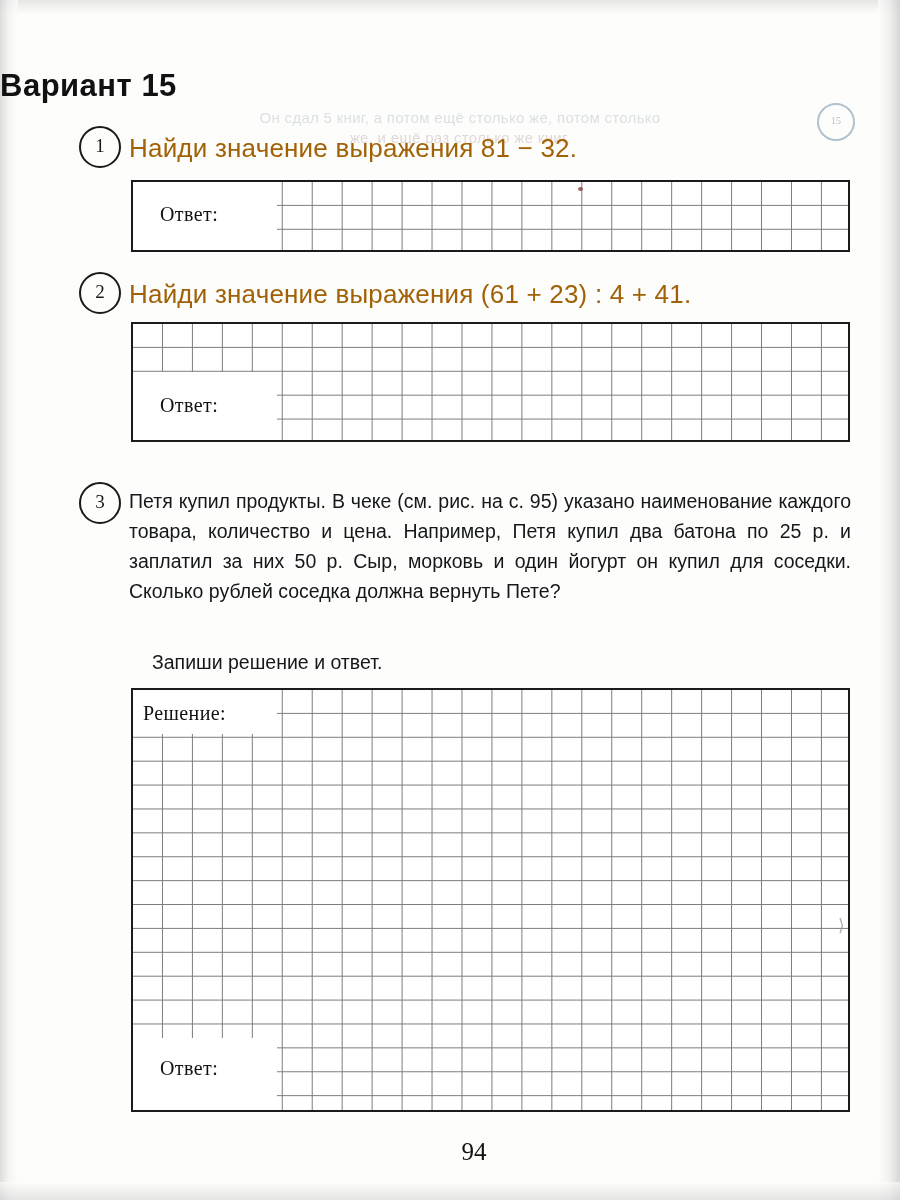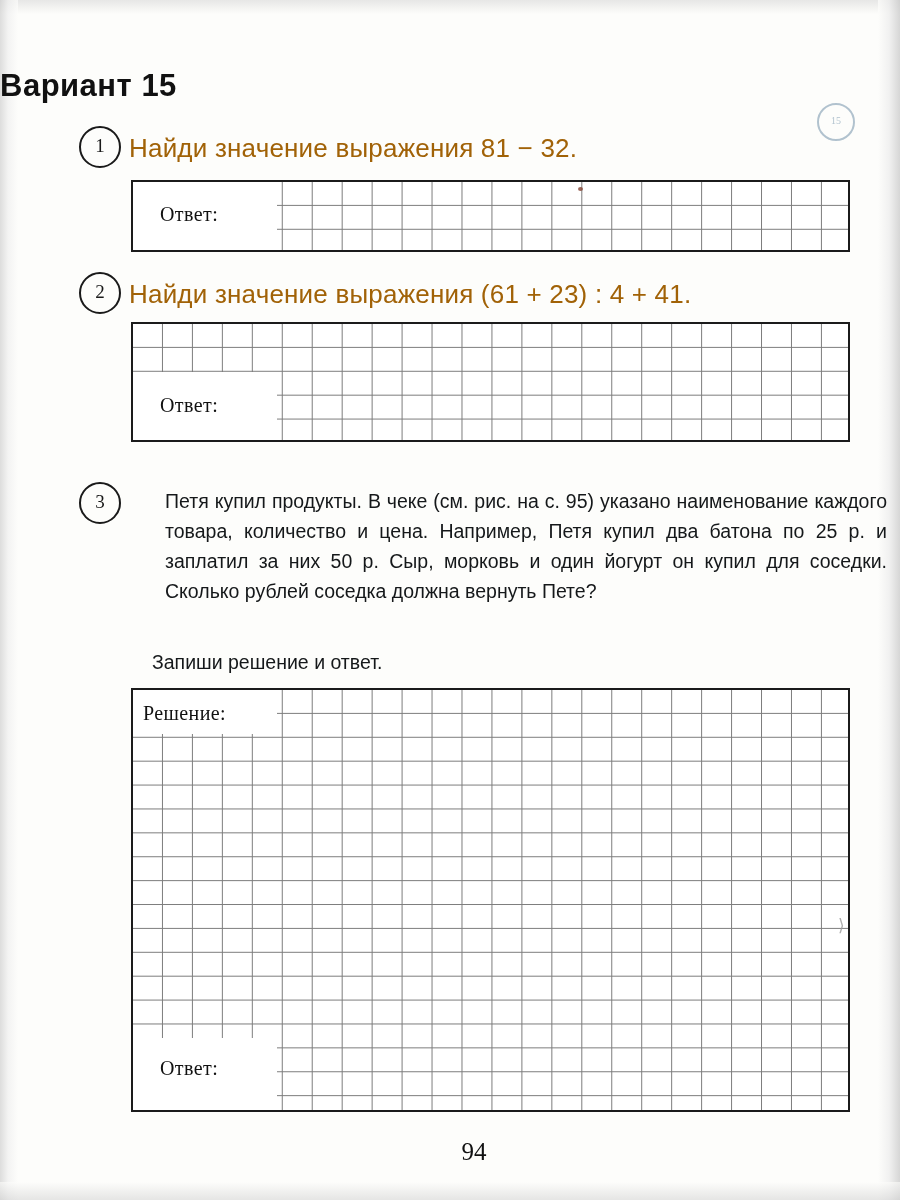--- a/index.html
+++ b/index.html
@@ -119,21 +119,20 @@
     color: #a16207;
   }
   .para {
     position: absolute;
     font-family: "Liberation Sans", sans-serif;
     font-size: 19.5px;
     line-height: 30px;
     color: #15181a;
     text-align: justify;
     text-justify: inter-word;
-    margin-left: 36px;
   }
   .sub {
     position: absolute;
     font-family: "Liberation Sans", sans-serif;
     font-size: 19.5px;
     color: #15181a;
     margin-left: 21px;
   }
 
   
@@ -191,20 +190,24 @@
 <body>
 
 <div class="page">
   <div class="edge-top"></div>
   <div class="edge-left"></div>
   <div class="edge-right"></div>
   <div class="edge-bottom"></div>
 
   <div class="content">
 
+    <div class="ghost">
+      <div>Он сдал 5 книг, а потом ещё столько же, потом столько</div>
+      <div class="g2">же, и ещё раз столько же книг.</div>
+    </div>
 
     <div class="tasknum circled-corner" style="left: 817px; top: 103px;">15</div>
 
     <div class="page-title">Вариант 15</div>
 
     <div class="tasknum" style="left: 79px; top: 126px;">1</div>
     <div class="qtext" style="left: 129px; top: 133px;">Найди значение выражения 81 − 32.</div>
 
     <div class="gridbox" id="grid1" style="left: 131px; top: 180px; width: 719px; height: 72px; background-size: 29.96px 23.9px; background-position: -1px -1px;">
       <div class="cellwhite" style="left: 0px; top: 0px; width: 144px; height: 68px;"></div>

